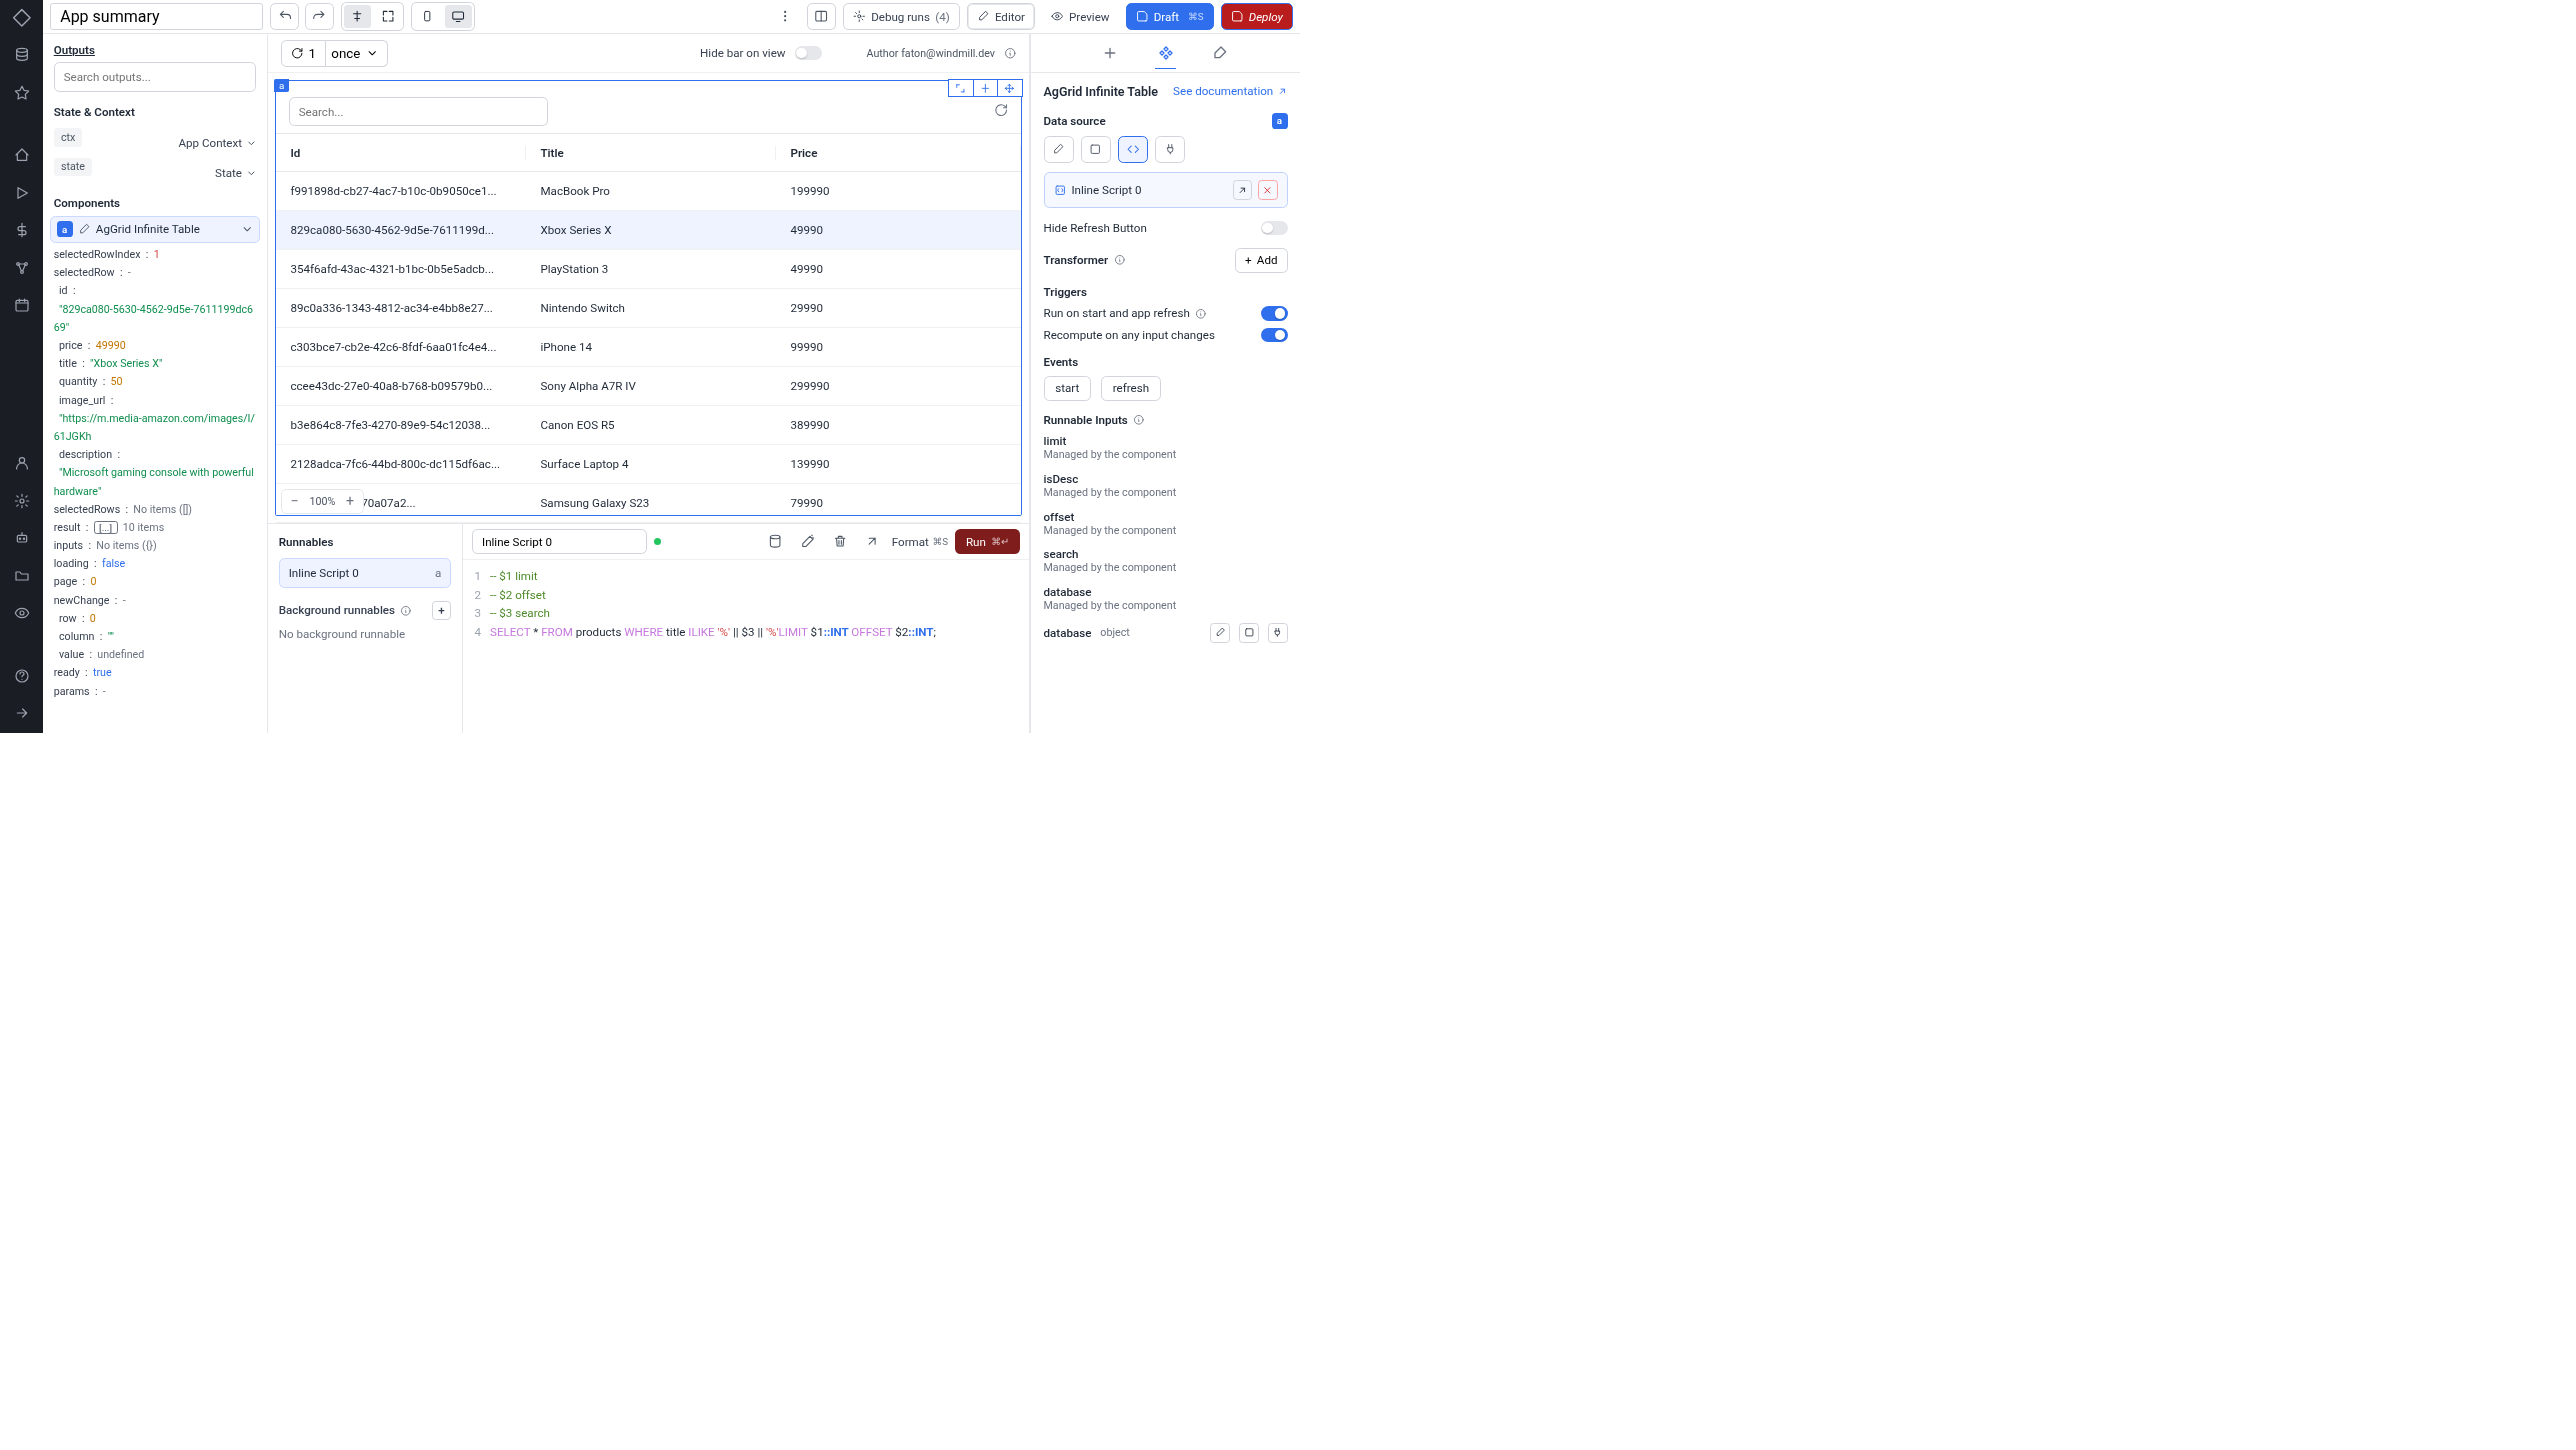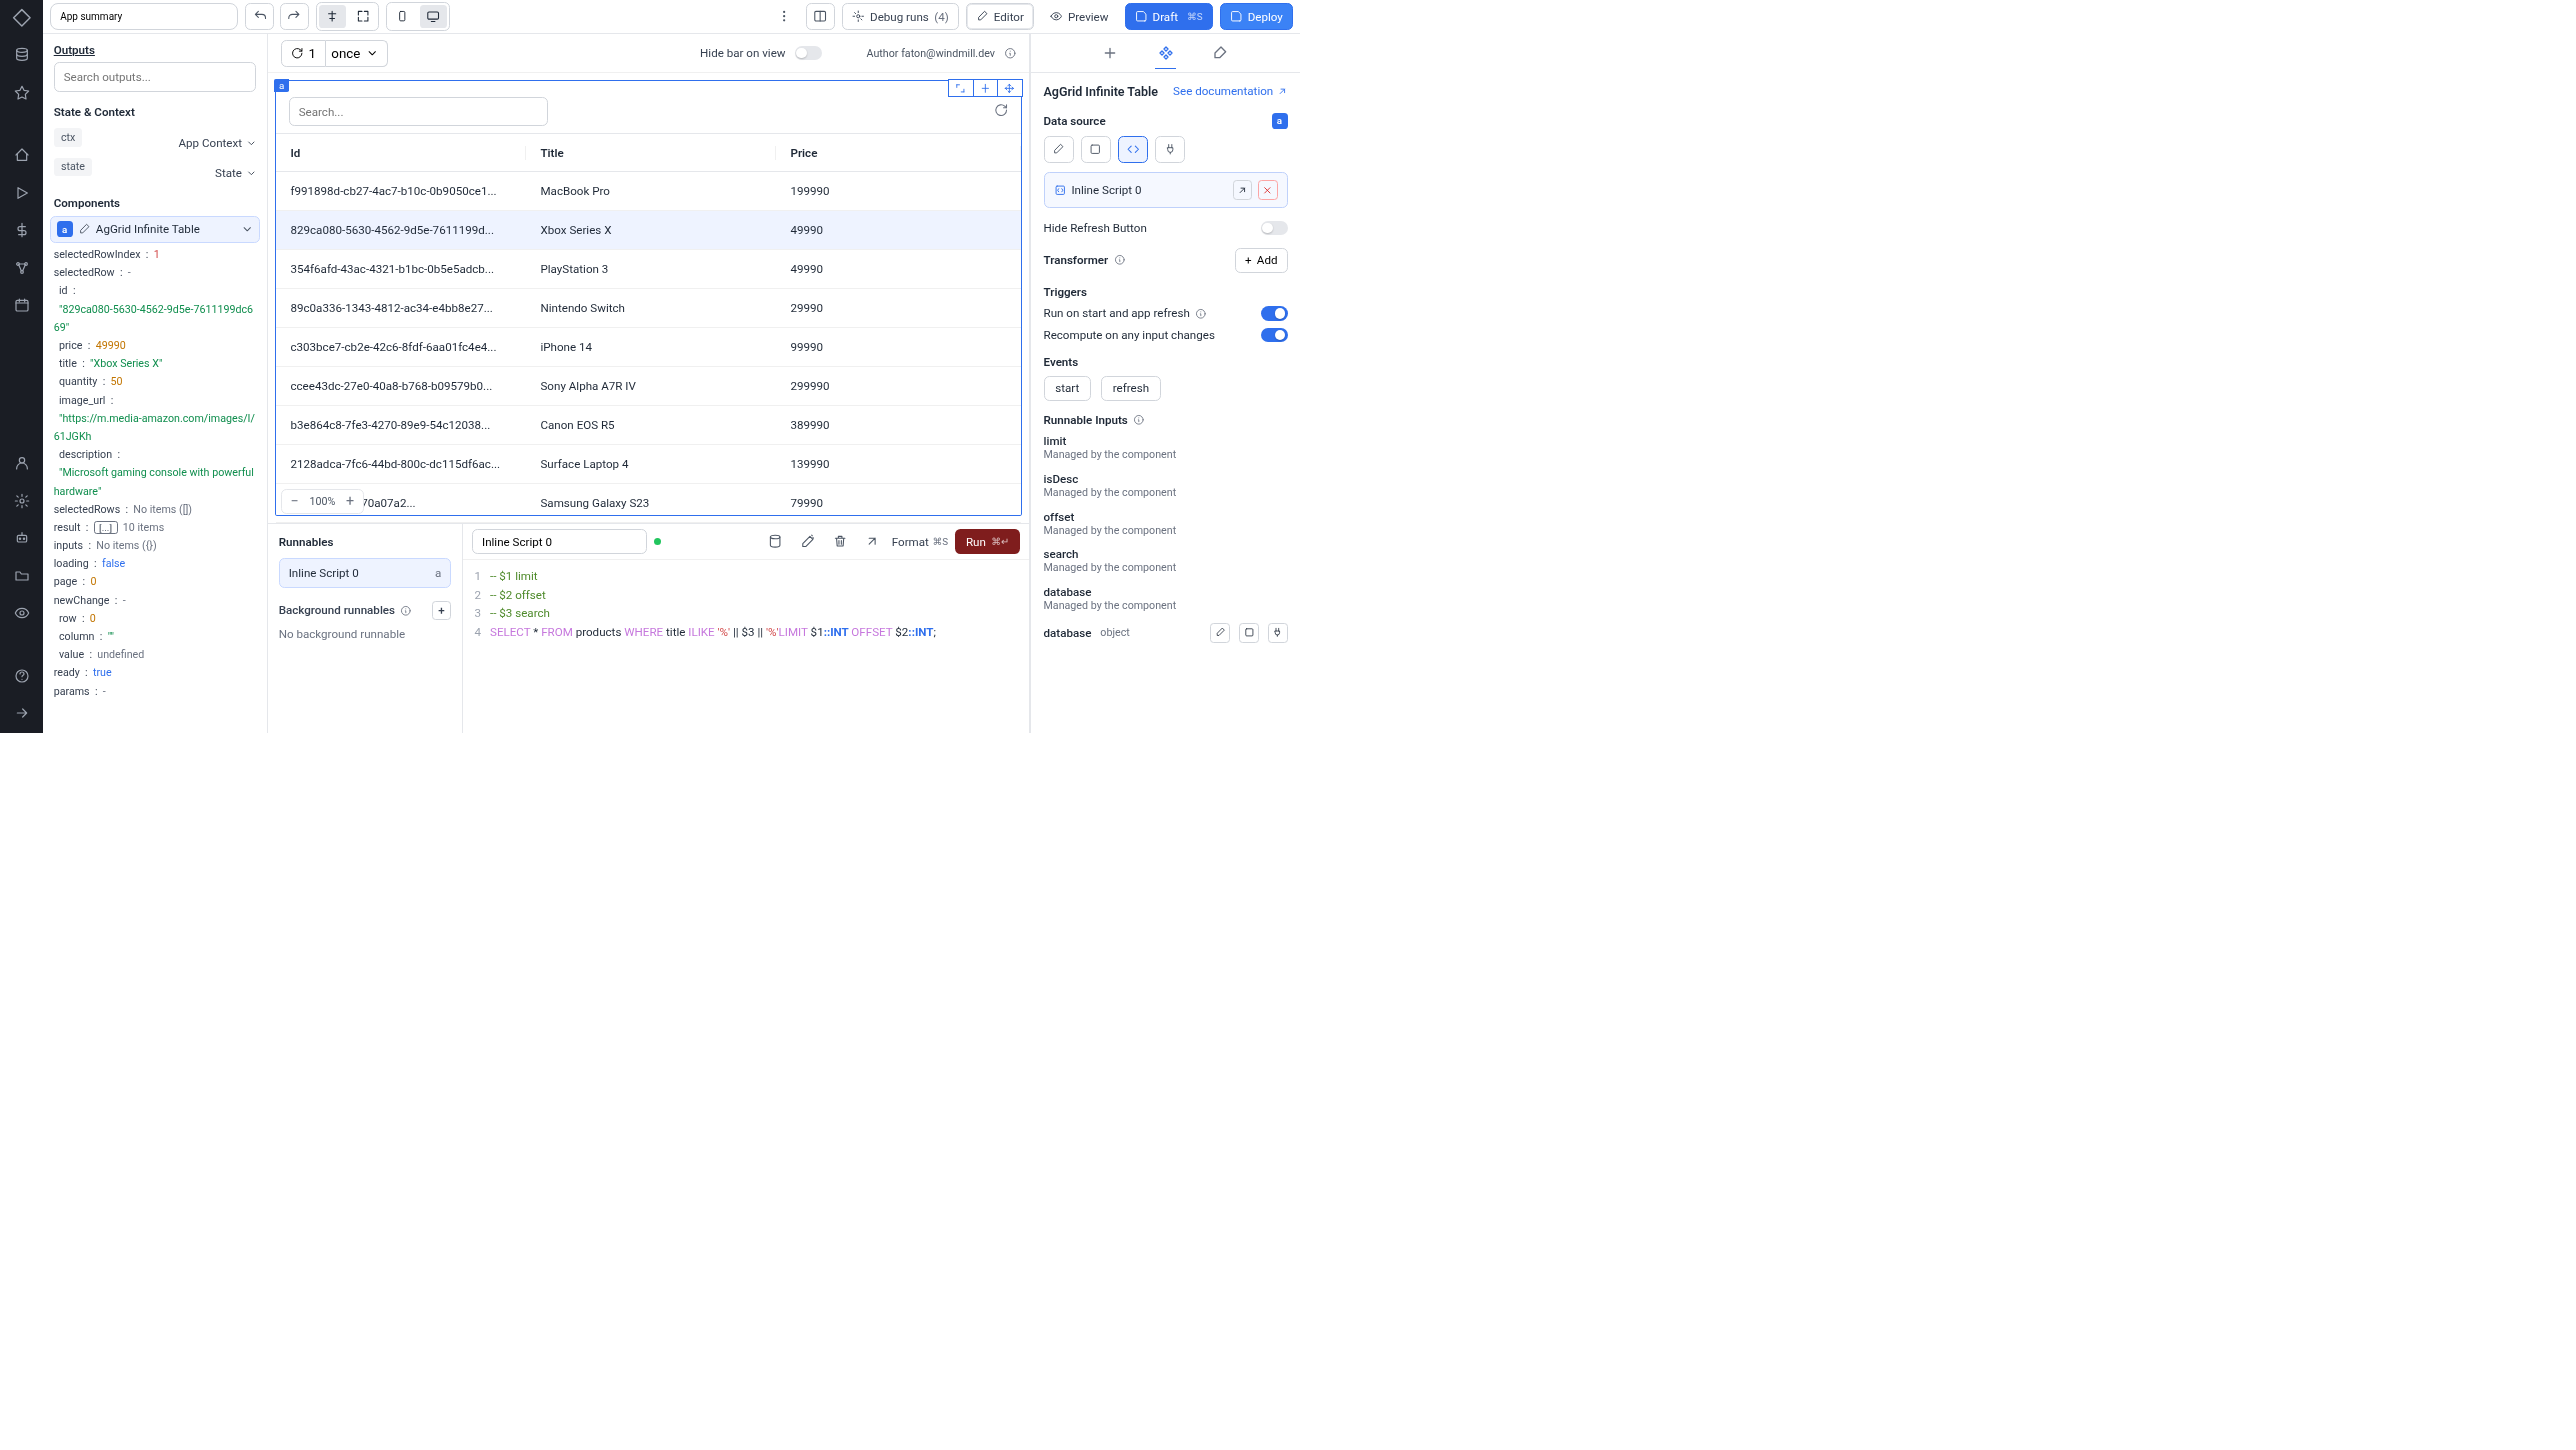--- a/index.html
+++ b/index.html
@@ -7,31 +7,31 @@
 
 
 .rail { width: 43px; background: #1a1d24; display: flex; flex-direction: column; align-items: center; padding-top: 7.2px; gap: 16px; }
 .rail-ico { width: 21.5px; height: 21.5px; color: #9ca3af; display: flex; align-items: center; justify-content: center; cursor: pointer; }
 .rail-spacer { flex: 1; }
 .rail svg { stroke: currentColor; fill: none; stroke-width: 1.8; }
 
 
 .main { flex: 1; display: flex; flex-direction: column; min-width: 0; }
 .topbar { height: 34px; border-bottom: 0.9px solid #e5e7eb; display: flex; align-items: center; padding: 0 7.2px; gap: 7.2px; }
-.breadcrumb-in { height: 27px; width: 188px; border: 0.9px solid #d1d5db; border-radius: 8px; padding: 0 9px; font-size: 10px; }
+.breadcrumb-in { height: 27px; width: 213px; border: 0.9px solid #d1d5db; border-radius: 3px; padding: 0 9px; font-size: 16px; }
 .icon-btn { width: 29px; height: 27px; border: 0.9px solid #d1d5db; border-radius: 5.4px; background: #fff; display: inline-flex; align-items: center; justify-content: center; cursor: pointer; color: #4b5563; }
 .icon-btn svg { width: 14.3px; height: 14.3px; stroke: currentColor; fill: none; stroke-width: 1.8; }
 .btn-group { display: inline-flex; gap: 3.6px; border: 0.9px solid #d1d5db; border-radius: 5.4px; padding: 1.8px; }
 .btn-group .seg { width: 27px; height: 23px; border-radius: 3.6px; display: flex; align-items: center; justify-content: center; cursor: pointer; }
 .btn-group .seg.active { background: #e5e7eb; }
 .spacer { flex: 1; }
 .t-btn { height: 27px; padding: 0 9px; border: 0.9px solid #d1d5db; border-radius: 5.4px; background: #fff; display: inline-flex; align-items: center; gap: 5.4px; font-size: 11.6px; cursor: pointer; color: #374151; }
 .t-btn.editor { box-shadow: 0 0 0 0.9px #e5e7eb inset; }
 .t-btn.draft { background: #2f6fed; color: #fff; border-color: #2f6fed; }
-.t-btn.deploy { background: #3b82f6; color: #fff; border-color: #2f6fed; }
+.t-btn.deploy { background: #b91c1c; color: #fff; border-color: #2f6fed; font-style: italic; }
 .t-btn .kbd { opacity: .7; font-size: 9.8px; margin-left: 3.6px; }
 .t-btn svg { width: 12.5px; height: 12.5px; stroke: currentColor; fill: none; stroke-width: 1.8; }
 
 
 .body { flex: 1; display: flex; min-height: 0; }
 .left-pane { width: 225px; border-right: 0.9px solid #e5e7eb; display: flex; flex-direction: column; overflow: hidden; }
 .left-pane h4 { font-size: 11.6px; font-weight: 600; padding: 9px 10.7px 5.4px; text-decoration: underline; }
 .left-pane .section { padding: 0 10.7px 7.2px; }
 .search-out { width: 100%; height: 30px; border: 0.9px solid #d1d5db; border-radius: 5.4px; padding: 0 9px; font-size: 11.6px; margin-bottom: 7.2px; }
 .ctx-row { display: flex; align-items: center; justify-content: space-between; margin: 3.6px 0; }

